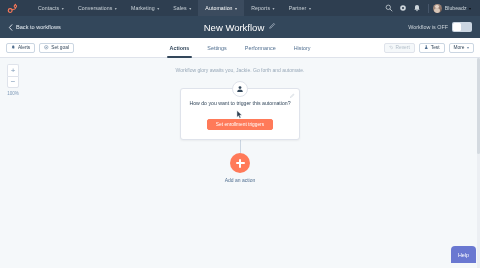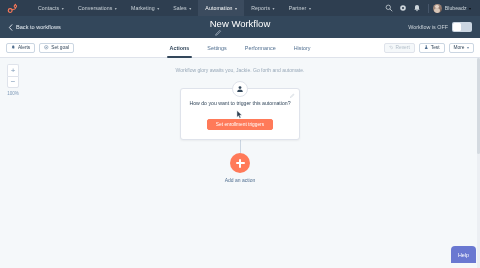--- a/index.html
+++ b/index.html
@@ -53,21 +53,21 @@
   .subheader {
     height: 22px; background: #33475b; display: flex; align-items: center;
     padding: 0 8px; flex: 0 0 22px; position: relative;
   }
   .back { display: flex; align-items: center; color: #eaf0f6; font-size: 5.6px; }
   .back .chev { margin-right: 3px; display: flex; }
   .title-wrap {
     position: absolute; left: 0; right: 0; display: flex; align-items: center;
     justify-content: center; pointer-events: none;
   }
-  .title-inner { display: flex; align-items: flex-start; pointer-events: auto; flex-direction: column; }
+  .title-inner { display: flex; align-items: flex-start; pointer-events: auto; }
   .wf-title { color: #fff; font-size: 9.5px; font-weight: 400; white-space: nowrap; }
   .pencil { margin-left: 5px; display: flex; }
   .toggle-wrap { margin-left: auto; display: flex; align-items: center; z-index: 2; }
   .toggle-label { font-size: 5.4px; color: #cdd5db; margin-right: 4px; white-space: nowrap; }
   .switch {
     width: 20px; height: 10px; border-radius: 2px; background: #cbd6e2;
     position: relative; flex: 0 0 20px;
   }
   .switch .knob {
     position: absolute; left: 1px; top: 1px; width: 8px; height: 8px;

